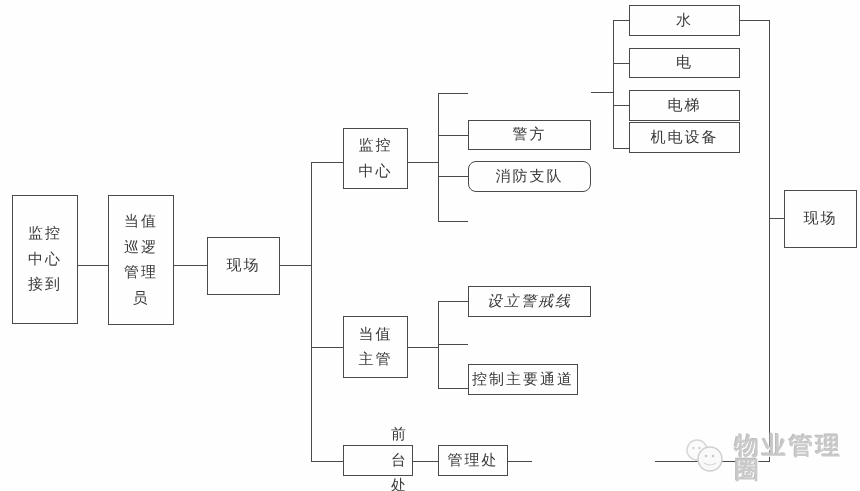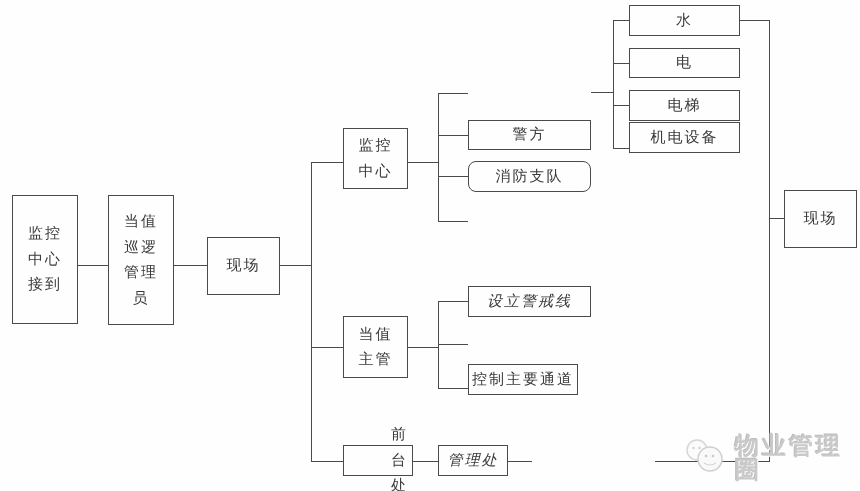--- a/index.html
+++ b/index.html
@@ -79,21 +79,21 @@
   <div class="node" style="left:629px; top:5px;   width:111px; height:31px;">水</div>
   <div class="node" style="left:629px; top:48px;  width:111px; height:30px;">电</div>
   <div class="node" style="left:629px; top:90px;  width:111px; height:31px;">电梯</div>
   <div class="node" style="left:629px; top:122px; width:111px; height:31px;">机电设备</div>
   <div class="node" style="left:784px; top:190px; width:73px;  height:58px;">现场</div>
   <div class="node" style="left:343px; top:316px; width:65px;  height:62px;">当值
 主管</div>
   <div class="node" style="left:468px; top:286px; width:123px; height:31px;font-style:italic;">设立警戒线</div>
   <div class="node" style="left:468px; top:344px; width:110px; height:31px;margin-top:20px;">控制主要通道</div>
   <div class="node" style="left:343px; top:445px; width:70px;  height:31px;padding-left:43px;">前台处</div>
-  <div class="node" style="left:438px; top:445px; width:70px;  height:31px;font-style:italic;">管理处</div>
+  <div class="node" style="left:438px; top:445px; width:70px;  height:31px;">管理处</div>
 
   <div class="hline" style="left:78px;  top:265px; width:30px;"></div>
   <div class="hline" style="left:174px; top:265px; width:33px;"></div>
   <div class="hline" style="left:280px; top:265px; width:31px;"></div>
 
   <div class="vline" style="left:311px; top:162px; height:300px;"></div>
   <div class="hline" style="left:311px; top:162px; width:32px;"></div>
   <div class="hline" style="left:311px; top:347px; width:32px;"></div>
   <div class="hline" style="left:311px; top:461px; width:32px;"></div>
 

